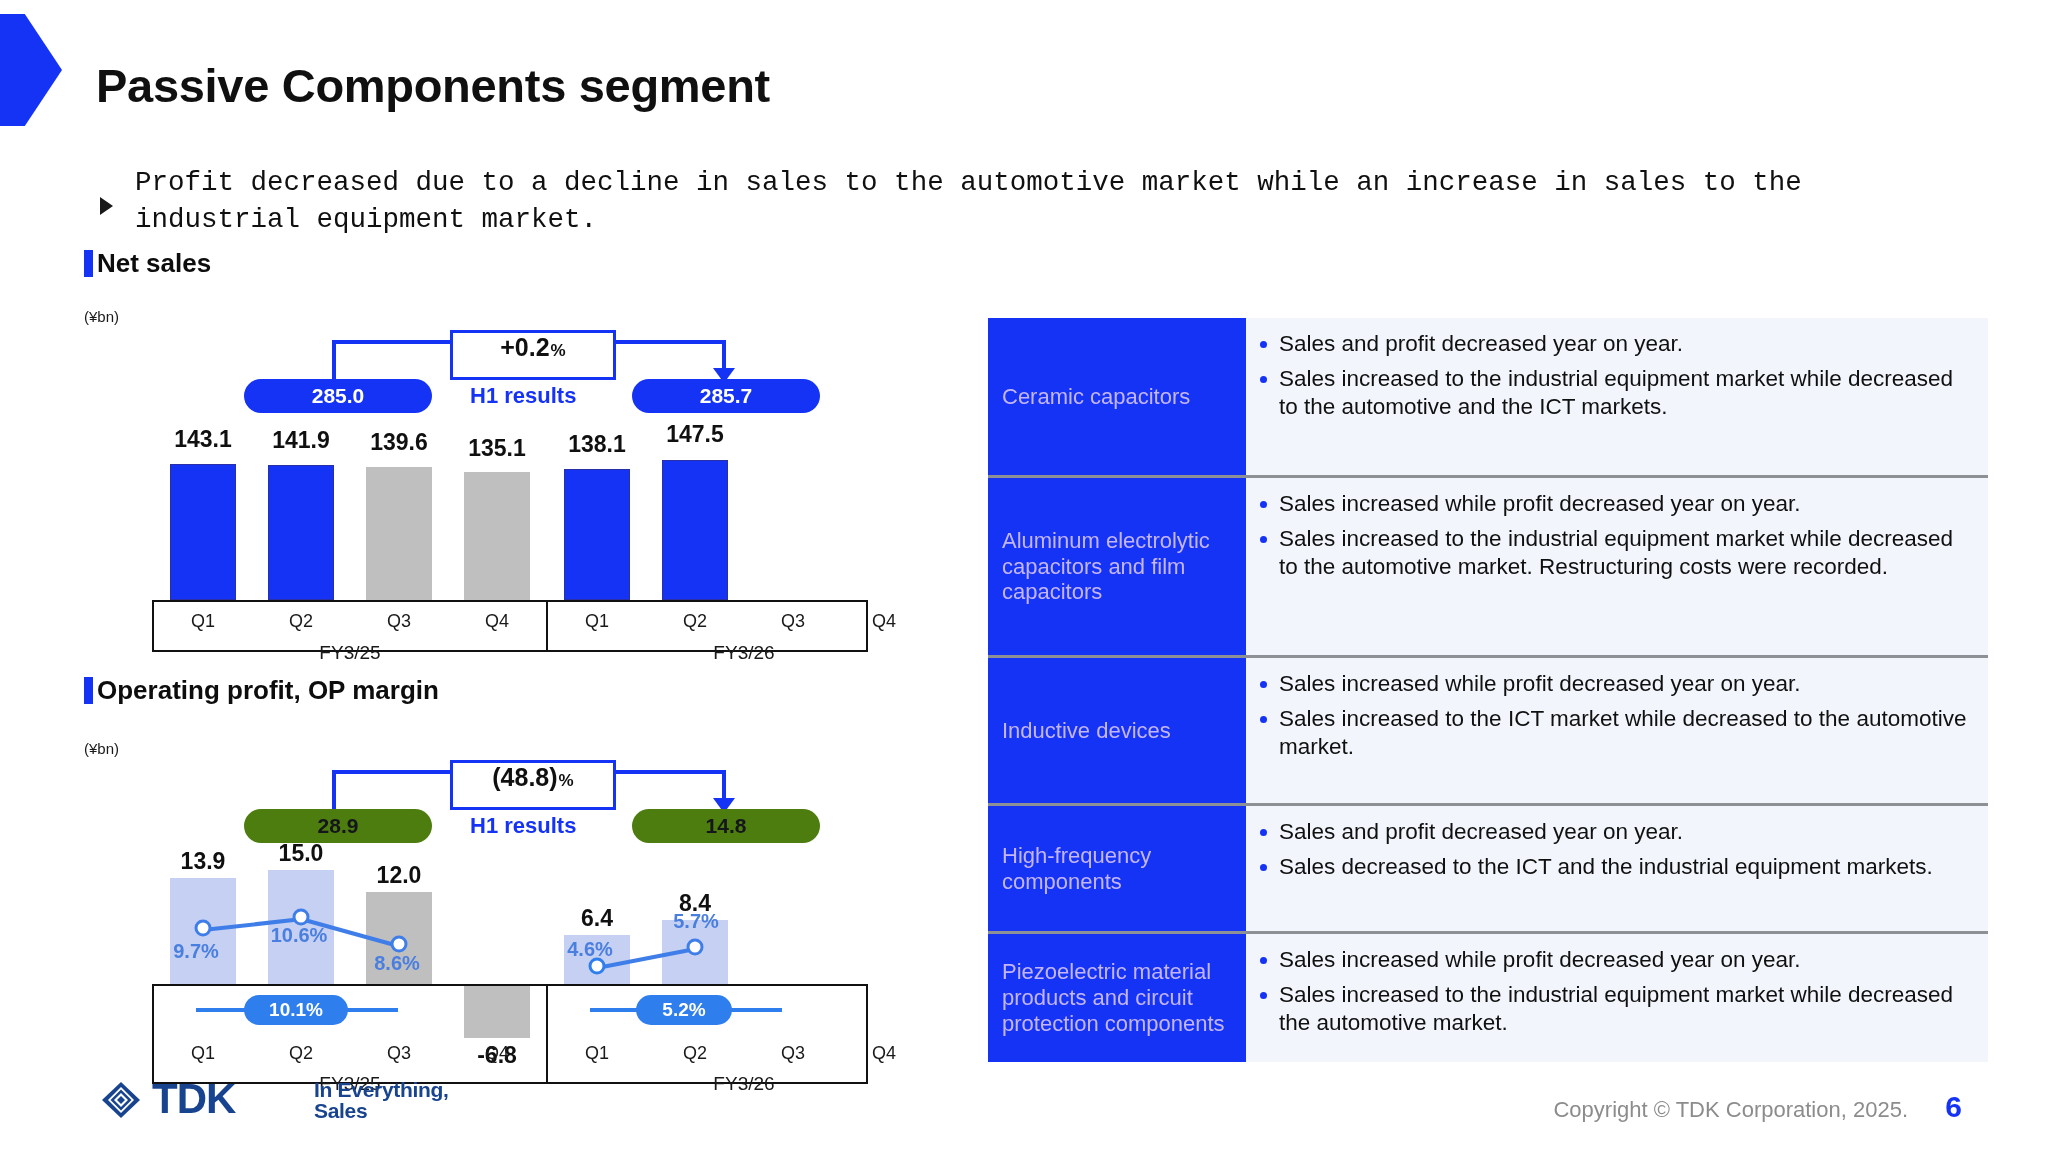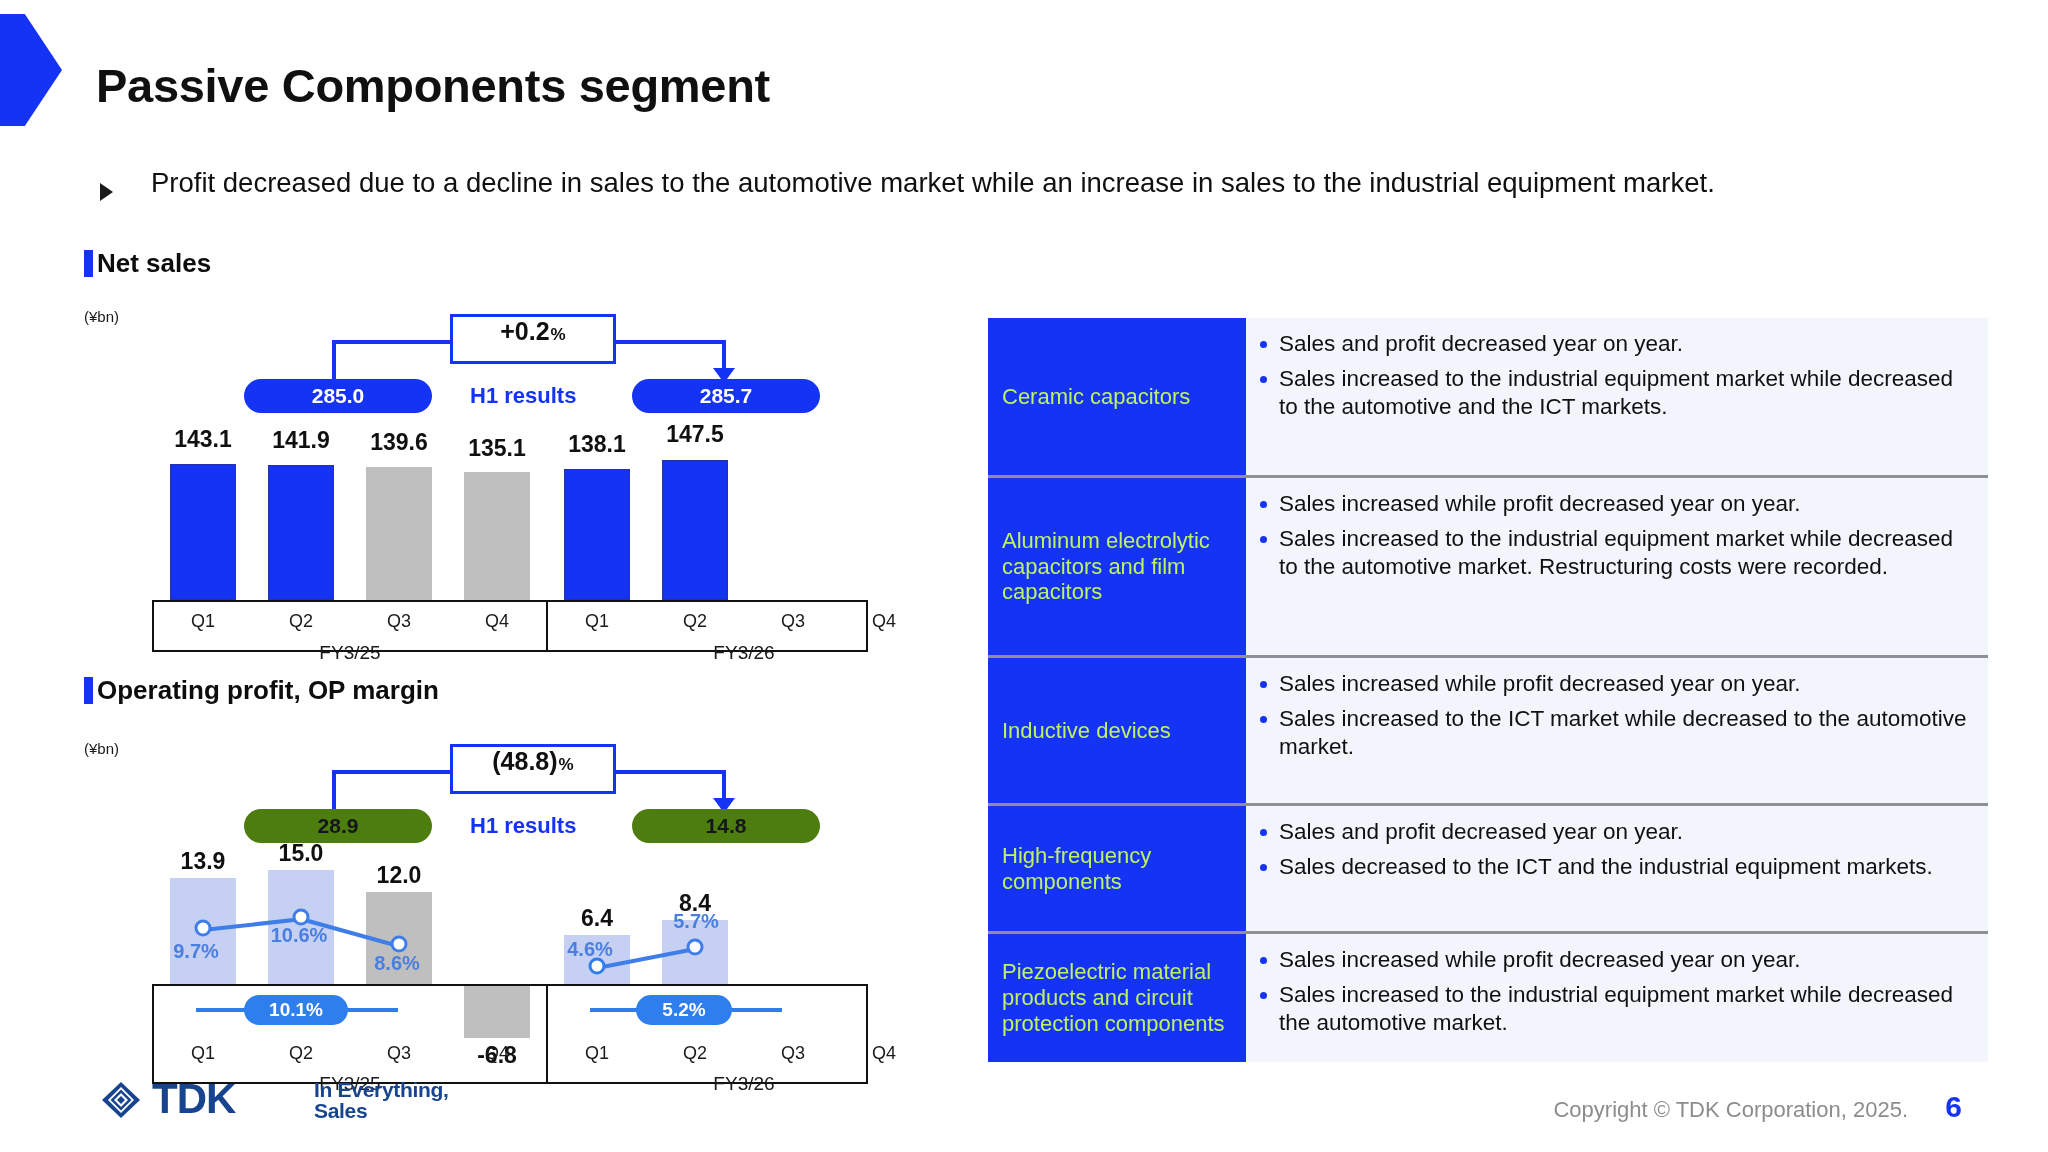--- a/index.html
+++ b/index.html
@@ -22,21 +22,21 @@
   
   .page-title {
     position: absolute; left: 96px; top: 58px;
     font-size: 47px; font-weight: bold; color: #101010;
     letter-spacing: -0.3px;
   }
 
   
   .lead-bullet {
     position: absolute; left: 100px; top: 164px; width: 1800px;
-    display: flex; gap: 38px; align-items: flex-end;
+    display: flex; gap: 22px; align-items: center; font-family: Liberation Mono, monospace;
   }
   .lead-tri {
     flex: 0 0 auto; margin-top: 9px;
     width: 0; height: 0;
     border-left: 13px solid #1a1a1a;
     border-top: 9px solid transparent;
     border-bottom: 9px solid transparent;
   }
   .lead-text { font-size: 27.5px; color: #101010; line-height: 1.36; max-width: 1760px; }
 
@@ -56,20 +56,21 @@
     font-size: 21px; font-weight: bold;
   }
   .pill.solid { background: #1433f5; color: #fff; }
   .pill.light { background: #4d7c0f; color: #14161c; }
 
   .ratio-box {
     position: absolute; border: 3px solid #1433f5; background: #fff;
     display: flex; align-items: baseline; justify-content: center;
     font-size: 25px; font-weight: bold; color: #101010;
     padding-bottom: 6px;
+    margin-top: 16px;
   }
   .ratio-box .pct { font-size: 17px; font-weight: bold; margin-left: 1px; }
 
   .h1-results {
     position: absolute; font-size: 22px; font-weight: bold; color: #1433f5;
   }
 
   .conn { position: absolute; background: #1433f5; }
   .arrow-head {
     position: absolute; width: 0; height: 0;
@@ -125,21 +126,21 @@
   .neg-val {
     position: absolute; font-size: 23px; font-weight: bold; color: #101010;
     transform: translateX(-50%);
   }
 
   
   .tbl { position: absolute; left: 988px; top: 318px; width: 1000px; }
   .trow { display: flex; align-items: stretch; border-bottom: 3px solid #8d9196; }
   .trow:last-child { border-bottom: none; }
   .tcat {
-    flex: 0 0 258px; background: #1433f5; color: #bef264;
+    flex: 0 0 258px; background: #1433f5; color: #c4b5fd;
     font-size: 22px; line-height: 1.18; padding: 10px 14px;
     display: flex; align-items: center;
   }
   .tbody { flex: 1 1 auto; background: #f2f6fc; padding: 12px 16px 12px 14px; }
   .tb-item { display: flex; gap: 12px; align-items: flex-start; margin-bottom: 7px; }
   .tb-item:last-child { margin-bottom: 0; }
   .tb-dot {
     flex: 0 0 auto; width: 7px; height: 7px; border-radius: 50%;
     background: #1433f5; margin-top: 11px;
   }

